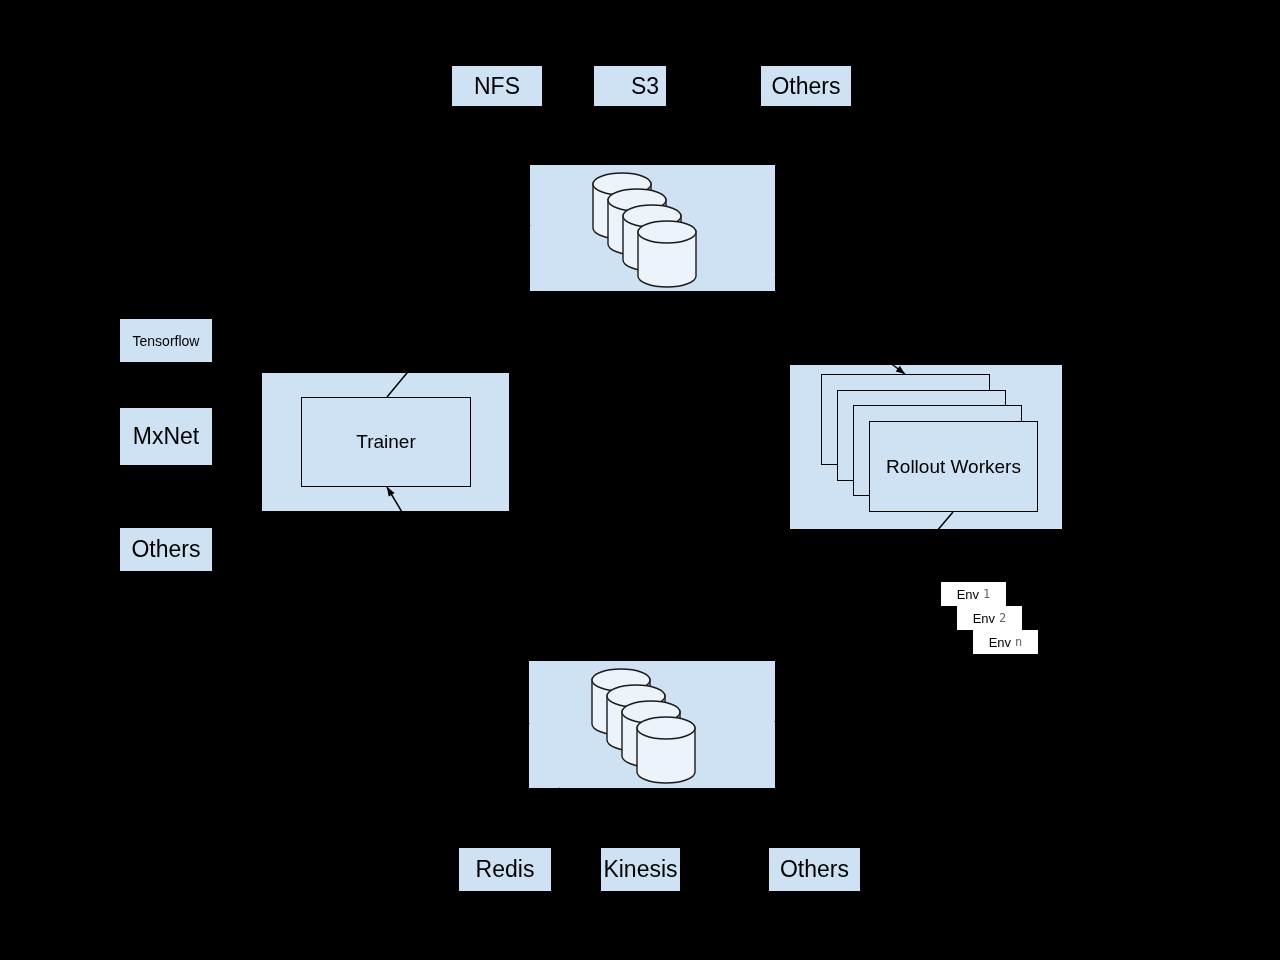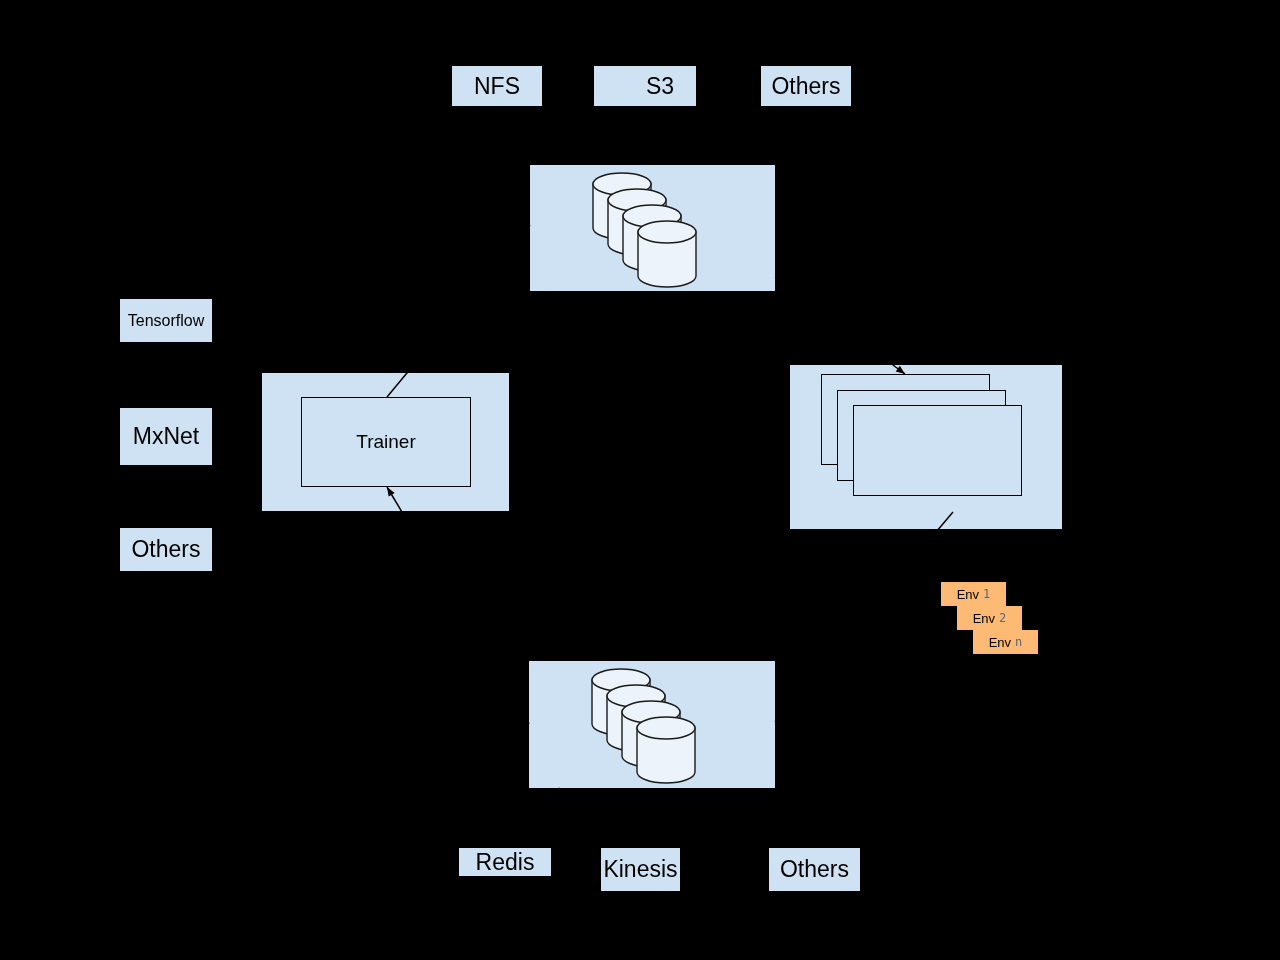--- a/index.html
+++ b/index.html
@@ -10,67 +10,67 @@
   }
   .box{
     position:absolute;
     background:#cfe2f3;
     color:#000;
     display:flex;align-items:center;justify-content:center;
     font-size:23px;
     box-sizing:border-box;
     white-space:nowrap;
   }
-  .small-label{font-size:16px;}
+  .small-label{font-size:14px;margin-top:20px;}
   .container{
     position:absolute;
     background:#cfe2f3;
     box-sizing:border-box;
   }
   .inner-rect{
     position:absolute;
     background:#cfe2f3;
     border:1.5px solid #000;
     box-sizing:border-box;
     display:flex;align-items:center;justify-content:center;
     font-size:19px;color:#000000;
   }
   
   #nfs{left:452px;top:66px;width:90px;height:40px;}
-  #s3{left:594px;top:66px;width:102px;height:40px;padding-left:30px;}
+  #s3{left:594px;top:66px;width:72px;height:40px;padding-left:30px;}
   #others-top{left:761px;top:66px;width:90px;height:40px;}
   
   #storage-top{left:530px;top:165px;width:245px;height:126px;}
   #storage-bottom{left:529px;top:661px;width:246px;height:127px;}
   
   #tensorflow{left:120px;top:299px;width:92px;height:43px;}
   #mxnet{left:120px;top:408px;width:92px;height:57px;}
   #others-left{left:120px;top:528px;width:92px;height:43px;}
   
   #trainer-outer{left:262px;top:373px;width:247px;height:138px;}
   #trainer-inner{left:39px;top:24px;width:170px;height:90px;}
   
   #rollout-outer{left:790px;top:365px;width:272px;height:164px;}
   .rollout-rect{position:absolute;width:169px;height:91px;background:#cfe2f3;border:1.5px solid #000;box-sizing:border-box;}
   #rollout-r1{left:31px;top:9px;}
   #rollout-r2{left:47px;top:25px;}
   #rollout-r3{left:63px;top:40px;}
   #rollout-r4{left:79px;top:56px;display:flex;align-items:center;justify-content:center;font-size:19px;color:#000;}
   
   .env-box{
-    position:absolute;width:65px;height:24px;background:#fdba74;
+    position:absolute;width:65px;height:24px;background:#ffffff;
     display:flex;align-items:center;justify-content:center;gap:4px;
     font-size:13px;color:#000;
   }
   .env-index{font-family:"DejaVu Sans Mono","Liberation Mono",monospace;font-size:12px;color:#666;}
   #env-1{left:941px;top:582px;}
   #env-2{left:957px;top:606px;}
   #env-n{left:973px;top:630px;}
   
-  #redis{left:459px;top:848px;width:92px;height:28px;}
+  #redis{left:459px;top:848px;width:92px;height:43px;}
   #kinesis{left:601px;top:848px;width:79px;height:43px;}
   #others-bottom{left:769px;top:848px;width:91px;height:43px;}
   
   .cyl-svg{position:absolute;left:0;top:0;}
   
   #arrow-layer{position:absolute;left:0;top:0;pointer-events:none;}
 </style>
 </head>
 <body>
 
@@ -104,20 +104,21 @@
 <div class="box" id="others-left">Others</div>
 
 <div class="container" id="trainer-outer">
   <div class="inner-rect" id="trainer-inner">Trainer</div>
 </div>
 
 <div class="container" id="rollout-outer">
   <div class="rollout-rect" id="rollout-r1"></div>
   <div class="rollout-rect" id="rollout-r2"></div>
   <div class="rollout-rect" id="rollout-r3"></div>
+  <div class="rollout-rect" id="rollout-r4">Rollout Workers</div>
 </div>
 
 <div class="env-box" id="env-1">
   <span>Env</span>
     <span class="env-index">1</span>
 </div>
 <div class="env-box" id="env-2">
   <span>Env</span>
     <span class="env-index">2</span>
 </div>

